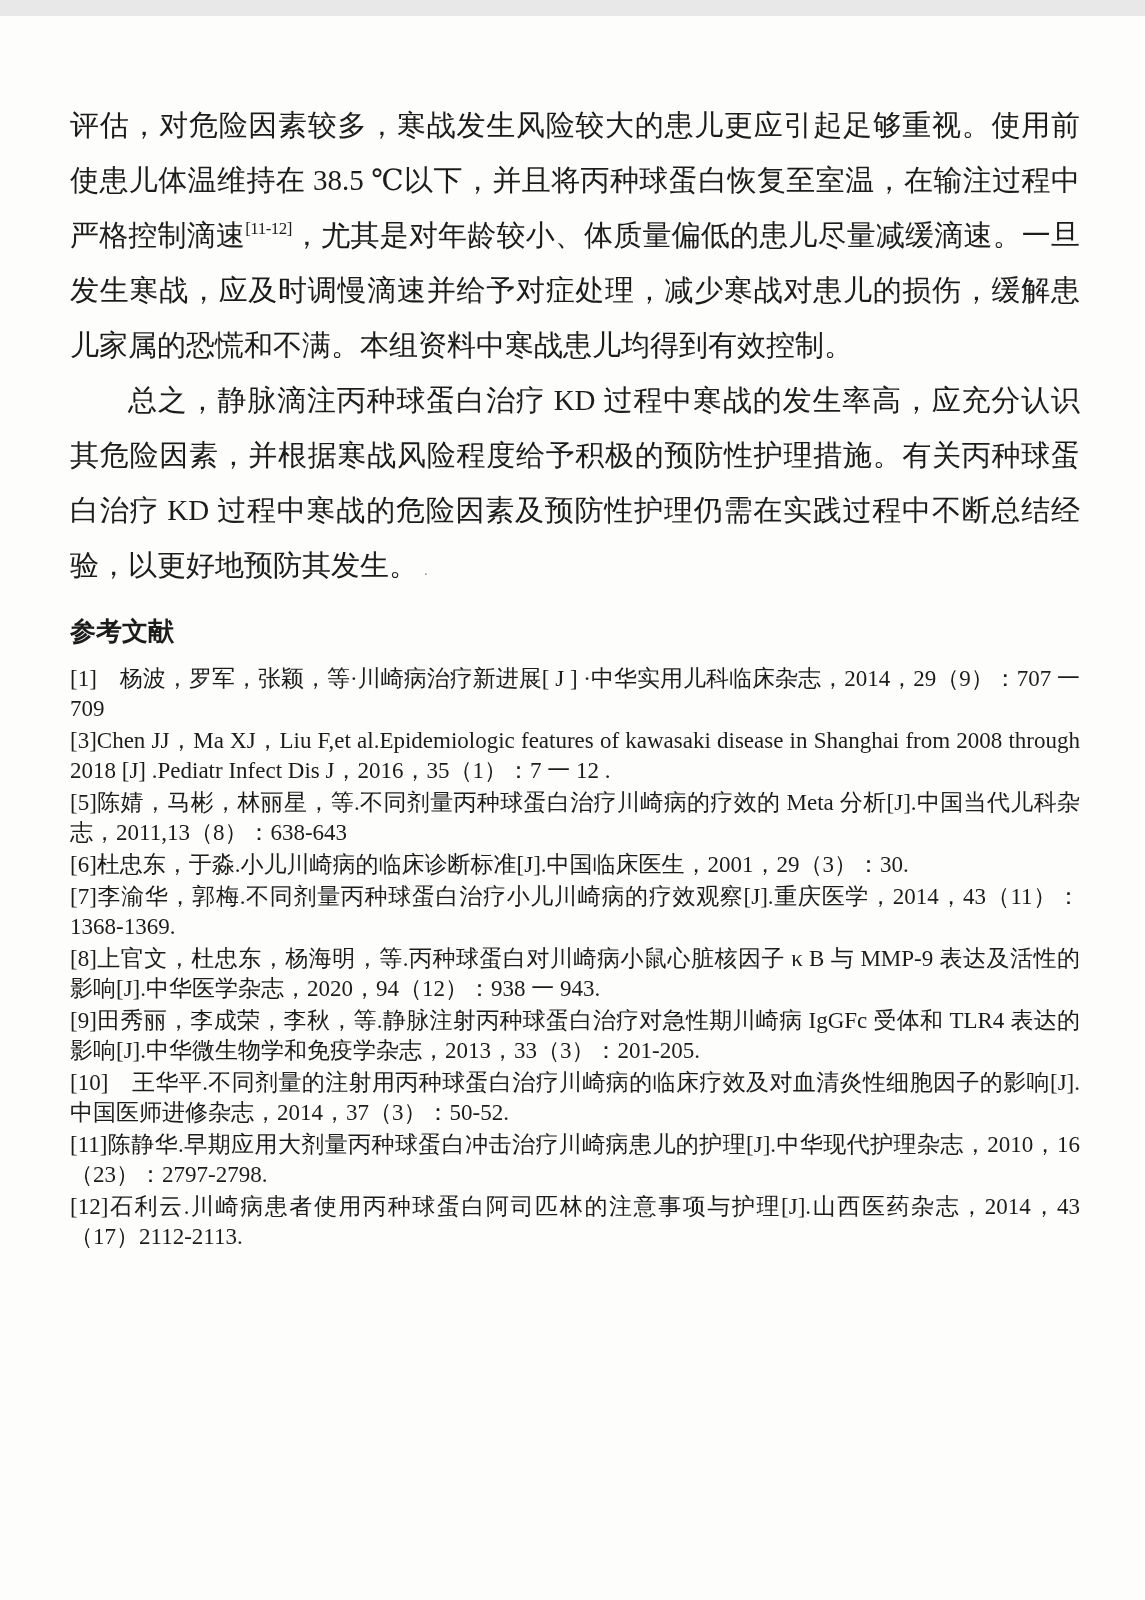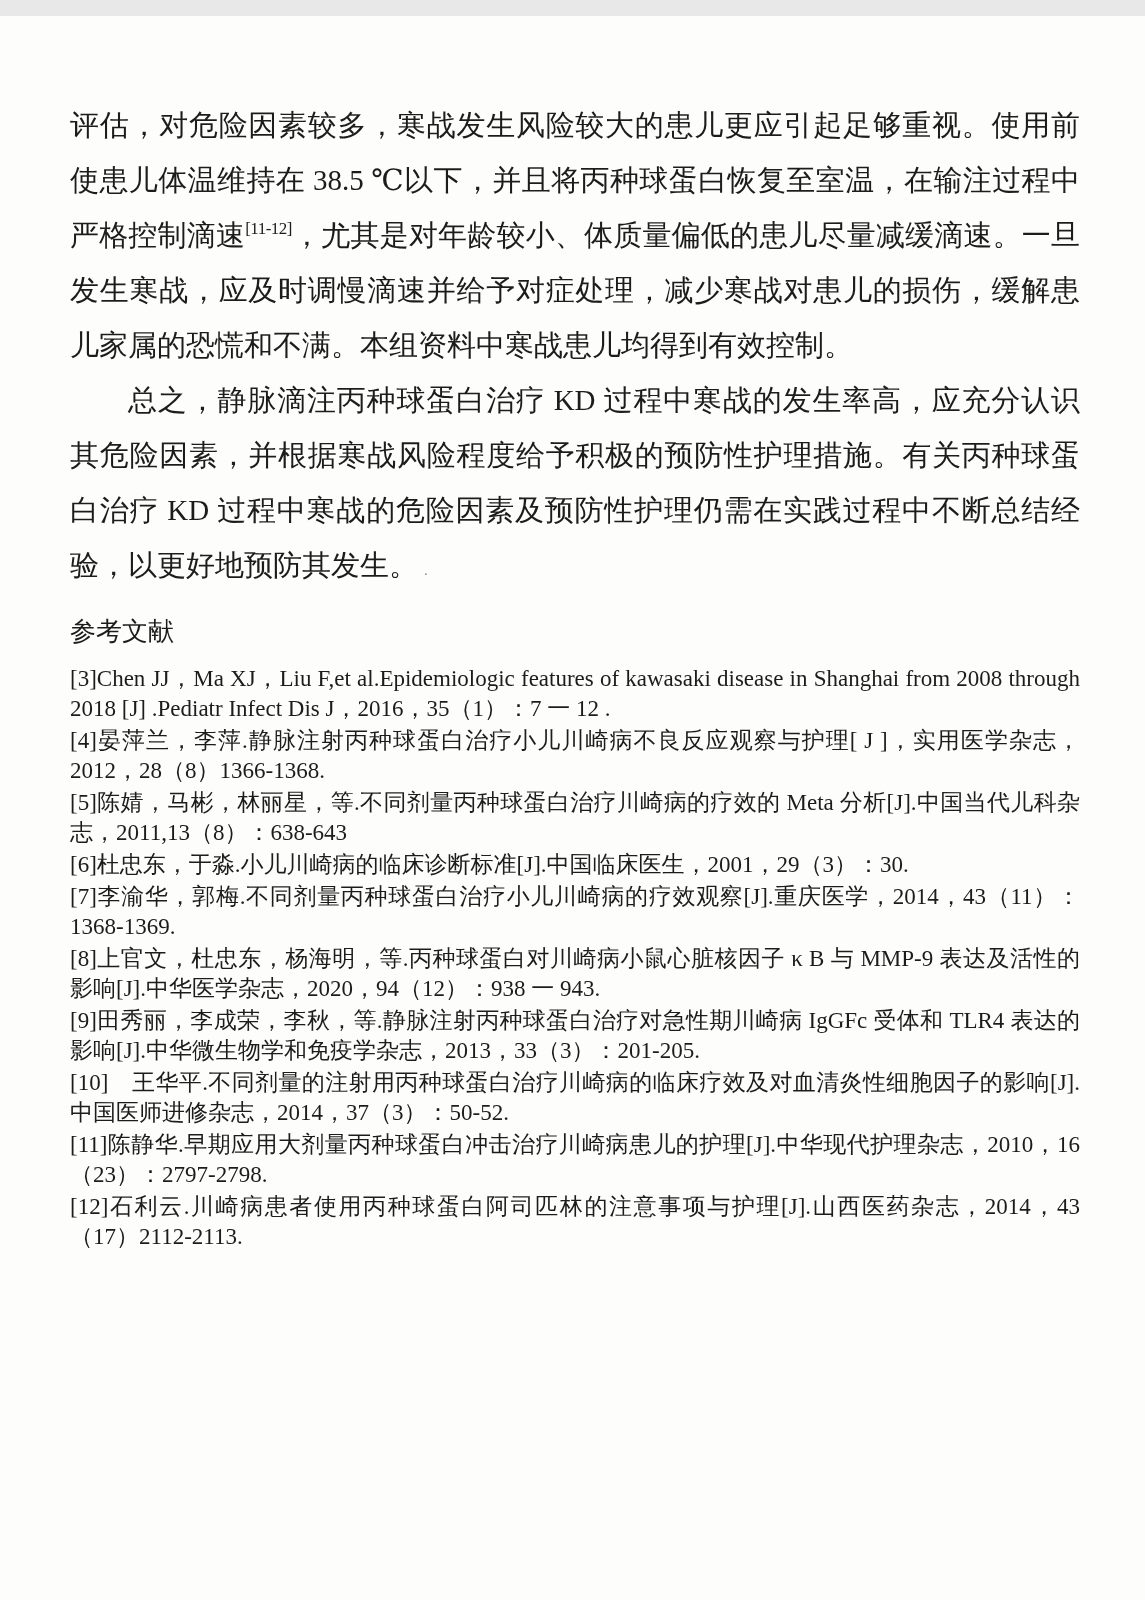--- a/index.html
+++ b/index.html
@@ -36,21 +36,21 @@
     letter-spacing: -0.5px;
   }
   .trailing-mark {
     font-size: 15px;
     color: #8a8a8a;
     vertical-align: baseline;
     padding-left: 6px;
   }
   .ref-heading {
     font-size: 26px;
-    font-weight: normal;
+    font-weight: bold;
     margin: 14px 0 0 0;
     line-height: 40px;
   }
   .refs {
     margin-top: 12px;
     font-size: 23px;
     line-height: 30px;
     text-align: justify;
     text-justify: inter-ideograph;
   }
@@ -63,22 +63,22 @@
 
 <div class="page">
 
   <p class="body-text"><span>评估，对危险因素较多，寒战发生风险较大的患儿更应引起足够重视。使用前使患儿体温维持在 38.5 ℃以下，并且将丙种球蛋白恢复至室温，在输注过程中严格控制滴速</span><sup class="cite">[11-12]</sup><span>，尤其是对年龄较小、体质量偏低的患儿尽量减缓滴速。一旦发生寒战，应及时调慢滴速并给予对症处理，减少寒战对患儿的损伤，缓解患儿家属的恐慌和不满。本组资料中寒战患儿均得到有效控制。</span></p>
 
   <p class="body-text indent"><span>总之，静脉滴注丙种球蛋白治疗 KD 过程中寒战的发生率高，应充分认识其危险因素，并根据寒战风险程度给予积极的预防性护理措施。有关丙种球蛋白治疗 KD 过程中寒战的危险因素及预防性护理仍需在实践过程中不断总结经验，以更好地预防其发生。</span><span class="trailing-mark">.</span></p>
 
   <h3 class="ref-heading">参考文献</h3>
 
   <div class="refs">
+    <div class="ref">[1]　杨波，罗军，张颖，等·川崎病治疗新进展[ J ] ·中华实用儿科临床杂志，2014，29（9）：707 一 709</div>
     <div class="ref">[3]Chen JJ，Ma XJ，Liu F,et al.Epidemiologic features of kawasaki disease in Shanghai from 2008 through 2018 [J] .Pediatr Infect Dis J，2016，35（1）：7 一 12 .</div>
-    <div class="ref">[4]晏萍兰，李萍.静脉注射丙种球蛋白治疗小儿川崎病不良反应观察与护理[ J ]，实用医学杂志，2012，28（8）1366-1368.</div>
     <div class="ref">[5]陈婧，马彬，林丽星，等.不同剂量丙种球蛋白治疗川崎病的疗效的 Meta 分析[J].中国当代儿科杂志，2011,13（8）：638-643</div>
     <div class="ref">[6]杜忠东，于淼.小儿川崎病的临床诊断标准[J].中国临床医生，2001，29（3）：30.</div>
     <div class="ref">[7]李渝华，郭梅.不同剂量丙种球蛋白治疗小儿川崎病的疗效观察[J].重庆医学，2014，43（11）：1368-1369.</div>
     <div class="ref">[8]上官文，杜忠东，杨海明，等.丙种球蛋白对川崎病小鼠心脏核因子 κ B 与 MMP-9 表达及活性的影响[J].中华医学杂志，2020，94（12）：938 一 943.</div>
     <div class="ref">[9]田秀丽，李成荣，李秋，等.静脉注射丙种球蛋白治疗对急性期川崎病 IgGFc 受体和 TLR4 表达的影响[J].中华微生物学和免疫学杂志，2013，33（3）：201-205.</div>
     <div class="ref">[10]　王华平.不同剂量的注射用丙种球蛋白治疗川崎病的临床疗效及对血清炎性细胞因子的影响[J].中国医师进修杂志，2014，37（3）：50-52.</div>
     <div class="ref">[11]陈静华.早期应用大剂量丙种球蛋白冲击治疗川崎病患儿的护理[J].中华现代护理杂志，2010，16（23）：2797-2798.</div>
     <div class="ref">[12]石利云.川崎病患者使用丙种球蛋白阿司匹林的注意事项与护理[J].山西医药杂志，2014，43（17）2112-2113.</div>
   </div>
 

